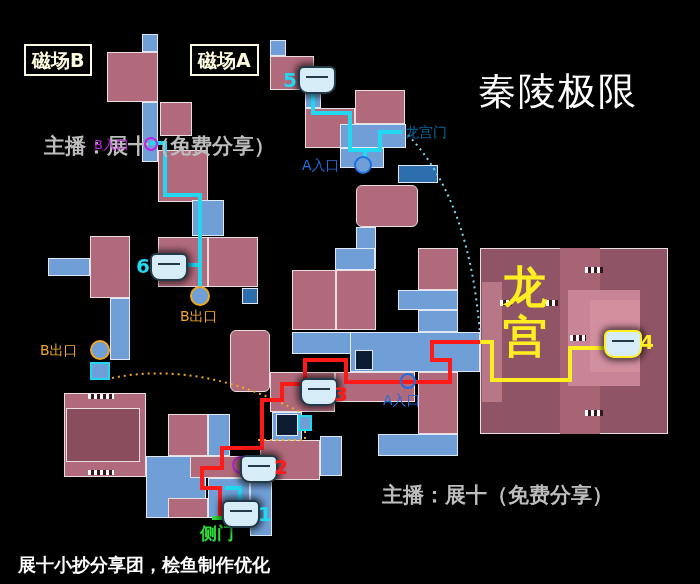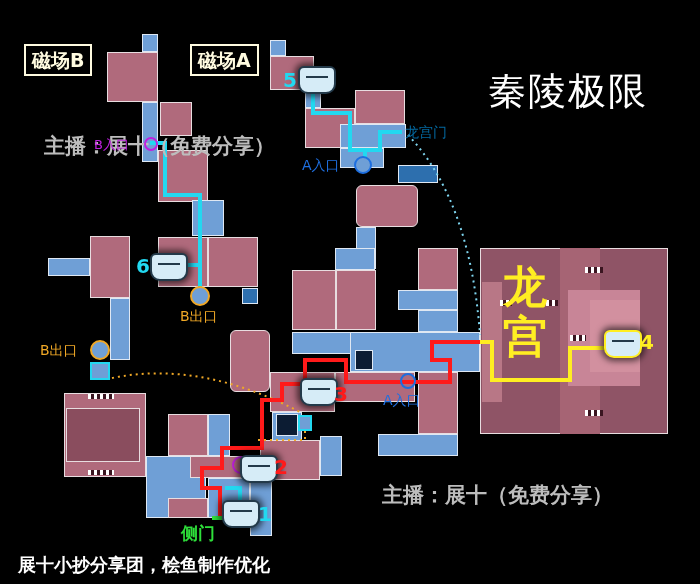--- a/index.html
+++ b/index.html
@@ -3,21 +3,21 @@
 <meta charset="utf-8">
 <style>
   html,body{margin:0;padding:0;background:#000;}
   body{width:700px;height:584px;position:relative;overflow:hidden;font-family:"DejaVu Sans",sans-serif;}
   .abs{position:absolute;}
   .room{position:absolute;background:#b06a7c;border:1px solid #e8dde0;box-sizing:border-box;}
   .room.dark{background:#8a4d5e;}
   .corr{position:absolute;background:#6f9fd6;border:1px solid #dfe8f3;box-sizing:border-box;}
   .corr.deep{background:#2d6fae;}
   .label-box{position:absolute;border:2px solid #fffbe0;color:#fffbe0;font-size:19px;font-weight:bold;padding:2px 6px;line-height:24px;}
-  .title{position:absolute;color:#fff;font-size:38px;line-height:46px;text-align:center;letter-spacing:2px;}
+  .title{position:absolute;color:#fff;font-size:38px;line-height:46px;letter-spacing:2px;}
   .watermark{position:absolute;color:#bdbdbd;font-size:21px;font-weight:bold;white-space:nowrap;}
   .credit{position:absolute;color:#fff;font-size:18px;font-weight:bold;white-space:nowrap;}
   .txt{position:absolute;white-space:nowrap;font-size:14px;}
   .num{position:absolute;font-weight:bold;font-size:20px;}
   .coffin{position:absolute;width:34px;height:24px;background:#d6ecf7;border:2px solid #233a4a;border-radius:6px 6px 10px 10px;box-shadow:0 0 6px 3px rgba(0,0,0,0.6);}
   .coffin::after{content:"";position:absolute;left:6px;right:6px;top:8px;height:6px;border-top:2px solid #233a4a;}
   .ring{position:absolute;border-radius:50%;box-sizing:border-box;}
   svg.paths{position:absolute;left:0;top:0;}
   .stripe{position:absolute;background:repeating-linear-gradient(90deg,#fff 0 3px,#3a1520 3px 6px);}
 </style>
@@ -143,21 +143,21 @@
 
 <div class="ring" style="left:190px;top:286px;width:20px;height:20px;border:2px solid #f0a826;background:#6f9fd6"></div>
 <div class="txt" style="left:180px;top:308px;color:#f0a826">B出口</div>
 
 <div class="txt" style="left:40px;top:342px;color:#f0a826">B出口</div>
 <div class="ring" style="left:90px;top:340px;width:20px;height:20px;border:2px solid #f0a826;background:#6f9fd6"></div>
 
 <div class="ring" style="left:232px;top:456px;width:18px;height:18px;border:2px solid #c020e0"></div>
 
 <div class="abs" style="left:212px;top:516px;width:16px;height:4px;background:#2ee03a"></div>
-<div class="txt" style="left:181px;top:522px;color:#2ee03a;font-size:17px;font-weight:bold">侧门</div>
+<div class="txt" style="left:200px;top:522px;color:#2ee03a;font-size:17px;font-weight:bold">侧门</div>
 
 <div class="coffin" style="left:298px;top:66px"></div>
 <div class="num" style="left:283px;top:68px;color:#22d8f0">5</div>
 
 <div class="coffin" style="left:150px;top:253px"></div>
 <div class="num" style="left:136px;top:254px;color:#22d8f0">6</div>
 
 <div class="coffin" style="left:300px;top:378px"></div>
 <div class="num" style="left:334px;top:382px;color:#ff1a1a">3</div>
 

